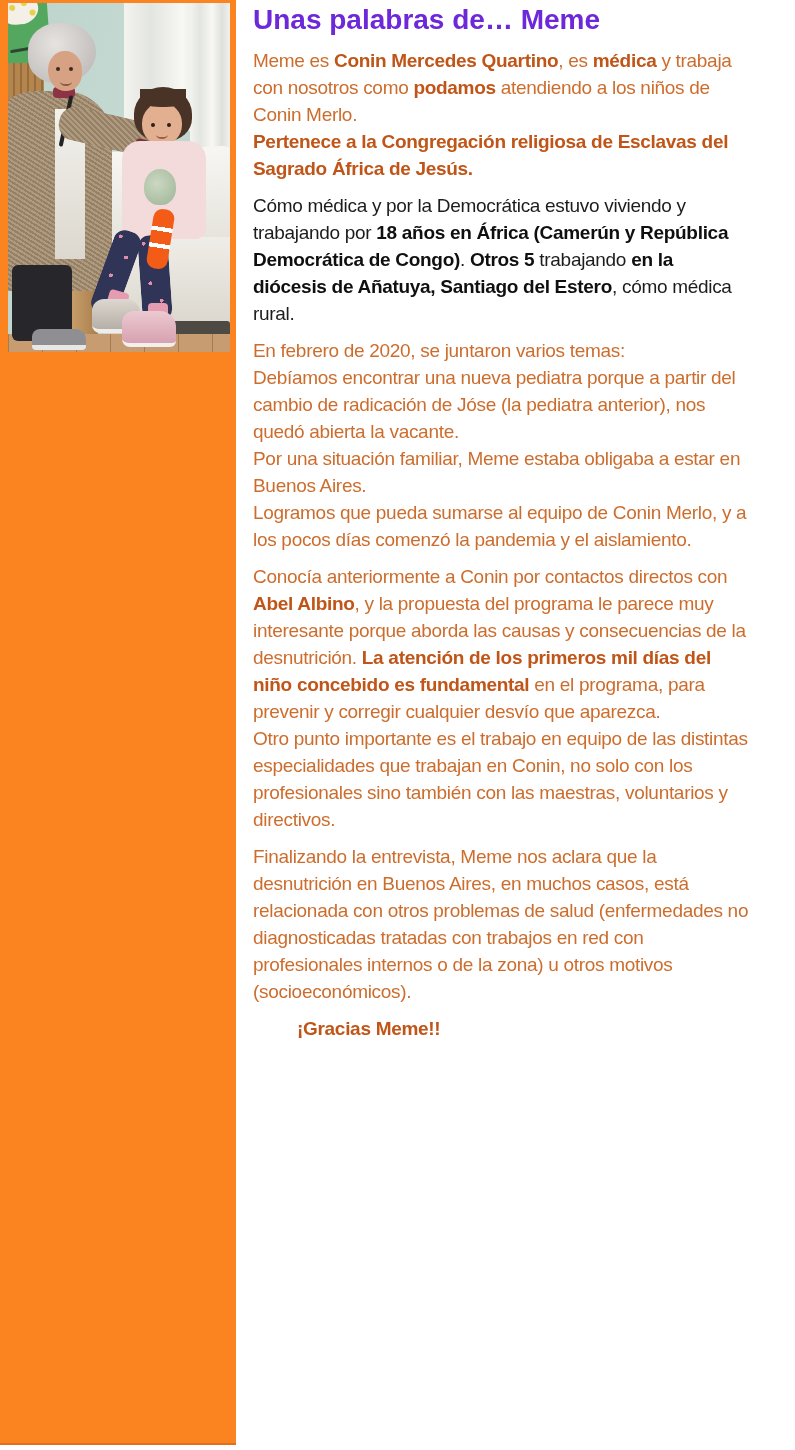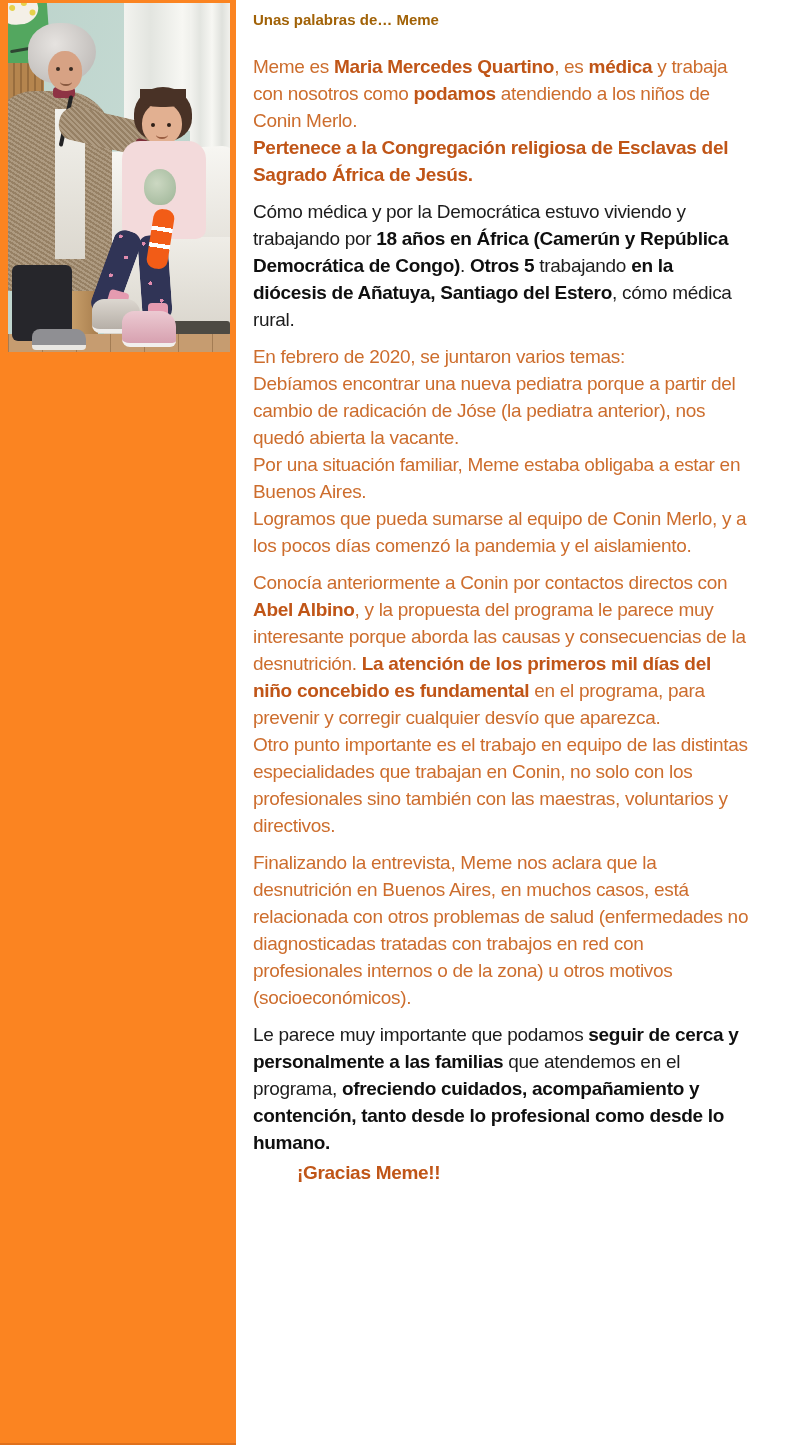--- a/index.html
+++ b/index.html
@@ -76,21 +76,21 @@
   .child-leg2{left:132px;top:232px;width:30px;height:86px;transform:rotate(-4deg);}
   .sock{background:#e59bb0;border-radius:4px;}
   .sock1{left:100px;top:288px;width:20px;height:16px;transform:rotate(16deg);}
   .sock2{left:140px;top:300px;width:20px;height:14px;}
   .shoe-silver{left:84px;top:296px;width:48px;height:30px;border-radius:12px 14px 6px 8px;
     background:linear-gradient(180deg,#dcd7d0,#b6afa7);border-bottom:4px solid #efedea;}
   .shoe-pink{left:114px;top:308px;width:54px;height:32px;border-radius:12px 16px 6px 8px;
     background:linear-gradient(180deg,#eccad2,#d7a1b0);border-bottom:4px solid #f2f0ee;}
   
   .article{position:absolute;left:253px;top:6px;width:498px;}
-  .title{margin:0 0 20px;font-size:15px;line-height:27px;font-weight:bold;color:#a16207;}
+  .title{margin:0 0 14px;font-size:28px;line-height:27px;font-weight:bold;color:#6d28d9;}
   .para{margin:0 0 10px;font-size:19px;line-height:27px;white-space:pre-wrap;letter-spacing:-0.3px;}
   .para.black{color:#1c1c1c;}
   .para.black b{color:#0f0f0f;}
   .para.orange{color:#CD6D2D;}
   .para.orange b{color:#C05517;}
   .para.closing{color:#C05517;font-weight:bold;margin-top:6px;margin-left:44px;}
   .article .para:nth-of-type(7){margin-top:-7px;}
 </style>
 </head>
 <body>
@@ -147,26 +147,25 @@
     <div class="sock sock1"></div>
     <div class="sock sock2"></div>
     <div class="shoe-silver"></div>
     <div class="shoe-pink"></div>
   </div>
 </div>
 
 <div class="article">
   <h1 class="title">Unas palabras de… Meme</h1>
   <div>
-      <p class="para orange"><span>Meme es </span><b>Maria Mercedes Quartino</b><span>, es </span><b>médica</b><span> y trabaja con nosotros como </span><b>podamos</b><span> atendiendo a los niños de Conin Merlo.
+      <p class="para orange"><span>Meme es </span><b>Conin Mercedes Quartino</b><span>, es </span><b>médica</b><span> y trabaja con nosotros como </span><b>podamos</b><span> atendiendo a los niños de Conin Merlo.
 </span><b>Pertenece a la Congregación religiosa de Esclavas del Sagrado África de Jesús.</b></p>
       <p class="para black"><span>Cómo médica y por la Democrática estuvo viviendo y trabajando por </span><b>18 años en África (Camerún y República Democrática de Congo)</b><span>. </span><b>Otros 5</b><span> trabajando </span><b>en la diócesis de Añatuya, Santiago del Estero</b><span>, cómo médica rural.</span></p>
       <p class="para orange"><span>En febrero de 2020, se juntaron varios temas:
 Debíamos encontrar una nueva pediatra porque a partir del cambio de radicación de Jóse (la pediatra anterior), nos quedó abierta la vacante.
 Por una situación familiar, Meme estaba obligaba a estar en Buenos Aires.
 Logramos que pueda sumarse al equipo de Conin Merlo, y a los pocos días comenzó la pandemia y el aislamiento.</span></p>
       <p class="para orange"><span>Conocía anteriormente a Conin por contactos directos con </span><b>Abel Albino</b><span>, y la propuesta del programa le parece muy interesante porque aborda las causas y consecuencias de la desnutrición. </span><b>La atención de los primeros mil días del niño concebido es fundamental</b><span> en el programa, para prevenir y corregir cualquier desvío que aparezca.
 Otro punto importante es el trabajo en equipo de las distintas especialidades que trabajan en Conin, no solo con los profesionales sino también con las maestras, voluntarios y directivos.</span></p>
       <p class="para orange"><span>Finalizando la entrevista, Meme nos aclara que la desnutrición en Buenos Aires, en muchos casos, está relacionada con otros problemas de salud (enfermedades no diagnosticadas tratadas con trabajos en red con profesionales internos o de la zona) u otros motivos (socioeconómicos).</span></p>
-      <p class="para black"><span>Le parece muy importante que podamos </span><b>seguir de cerca y personalmente a las familias</b><span> que atendemos en el programa, </span><b>ofreciendo cuidados, acompañamiento y contención, tanto desde lo profesional como desde lo humano.</b></p>
       <p class="para closing"><b>¡Gracias Meme!!</b></p>
     </div>
 </div>
 
 </body></html>

